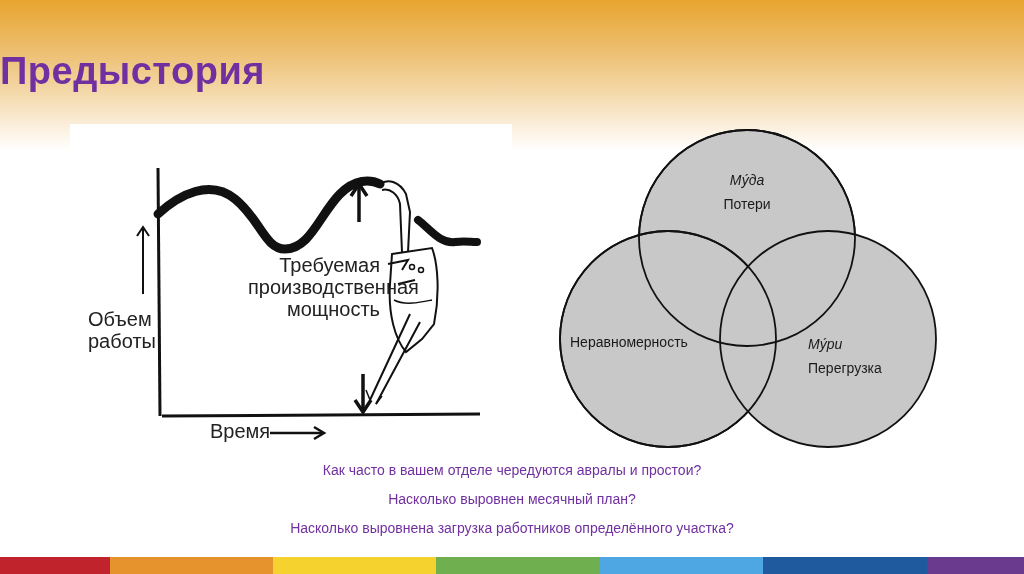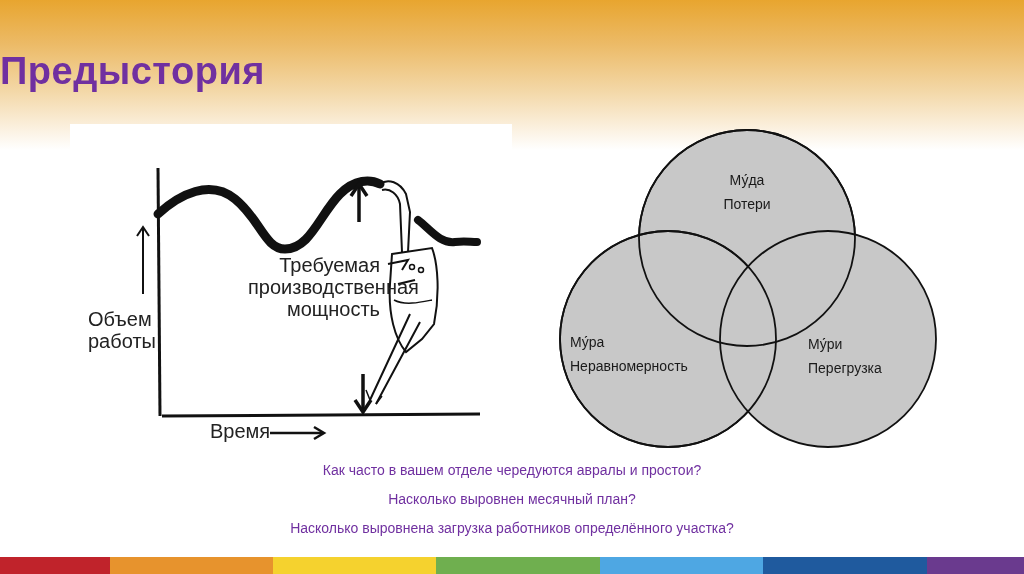--- a/index.html
+++ b/index.html
@@ -24,21 +24,21 @@
   .left-figure svg, .venn svg { position: absolute; left: 0; top: 0; }
   .fig-label {
     position: absolute; font-size: 20px; color: #222; line-height: 22px;
   }
   .venn {
     position: absolute; left: 552px; top: 124px; width: 390px; height: 330px;
   }
   .venn-label {
     position: absolute; text-align: center; font-size: 14px; color: #1a1a1a; line-height: 24px;
   }
-  .venn-label .jp { display: block; }
+  .venn-label .jp { font-style: italic; display: block; }
   .questions {
     position: absolute; left: 0; top: 456px; width: 1024px; text-align: center;
     color: #7030a0; font-size: 14px; line-height: 29px;
   }
   .questions div { white-space: nowrap; }
   .rainbow {
     position: absolute; left: 0; top: 557px; width: 1024px; height: 17px; display: flex;
   }
   .rainbow span { display: block; height: 100%; }
 </style>
@@ -103,21 +103,20 @@
     <g fill="none" stroke="#111" stroke-width="1.8">
       <circle cx="195" cy="114" r="108"></circle>
       <circle cx="116" cy="215" r="108"></circle>
     </g>
   </svg>
   <div class="venn-label" style="left:145px; top:44px; width:100px;">
     <span class="jp">Му́да</span>
     <span>Потери</span>
   </div>
   <div class="venn-label" style="left:18px; top:206px; text-align:left;">
-    <span class="jp">Му́ра</span>
     <span>Неравномерность</span>
   </div>
   <div class="venn-label" style="left:256px; top:208px; text-align:left;">
     <span class="jp">Му́ри</span>
     <span>Перегрузка</span>
   </div>
 </div>
 
 <div class="questions">
   <div>Как часто в вашем отделе чередуются авралы и простои?</div>

